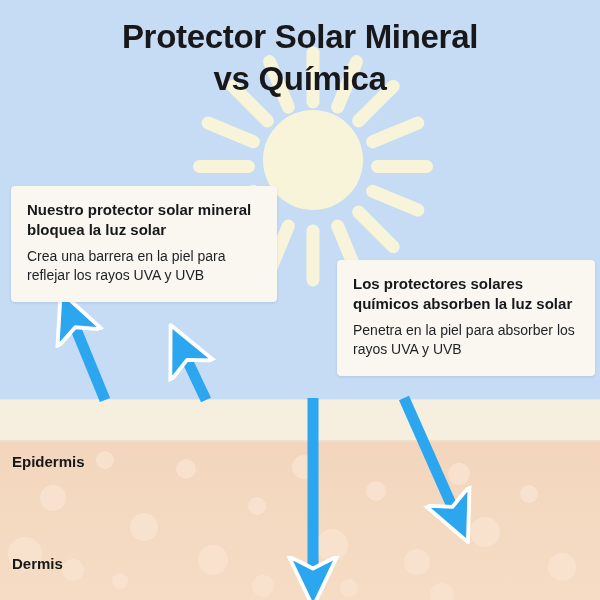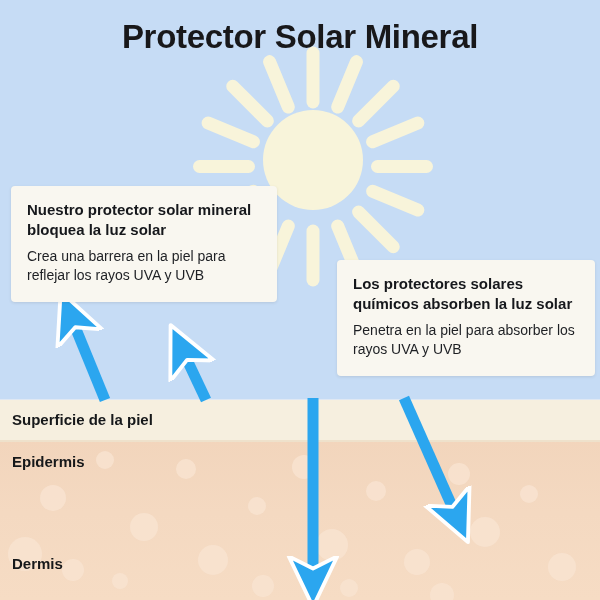--- a/index.html
+++ b/index.html
@@ -152,29 +152,29 @@
     <g stroke="#2ba6ef" stroke-width="11" fill="none" marker-end="url(#ah)">
       <path d="M105,400 L69,312"></path>
       <path d="M206,400 L180,345"></path>
       <path d="M313,398 L313,585"></path>
       <path d="M404,398 L459,522"></path>
     </g>
   </svg>
 
   <div id="title">
     <div>Protector Solar Mineral</div>
+    <div>vs Química</div>
   </div>
 
   <div class="box" id="box-mineral">
     <div class="box-head">Nuestro protector solar mineral bloquea la luz solar</div>
     <div class="box-body">Crea una barrera en la piel para reflejar los rayos UVA y UVB</div>
   </div>
 
   <div class="box" id="box-chemical">
     <div class="box-head">Los protectores solares químicos absorben la luz solar</div>
     <div class="box-body">Penetra en la piel para absorber los rayos UVA y UVB</div>
   </div>
 
-  <div class="skin-label" id="label-surface">Superficie de la piel</div>
   <div class="skin-label" id="label-epidermis">Epidermis</div>
   <div class="skin-label" id="label-dermis">Dermis</div>
 
 </div>
 
 </body></html>

